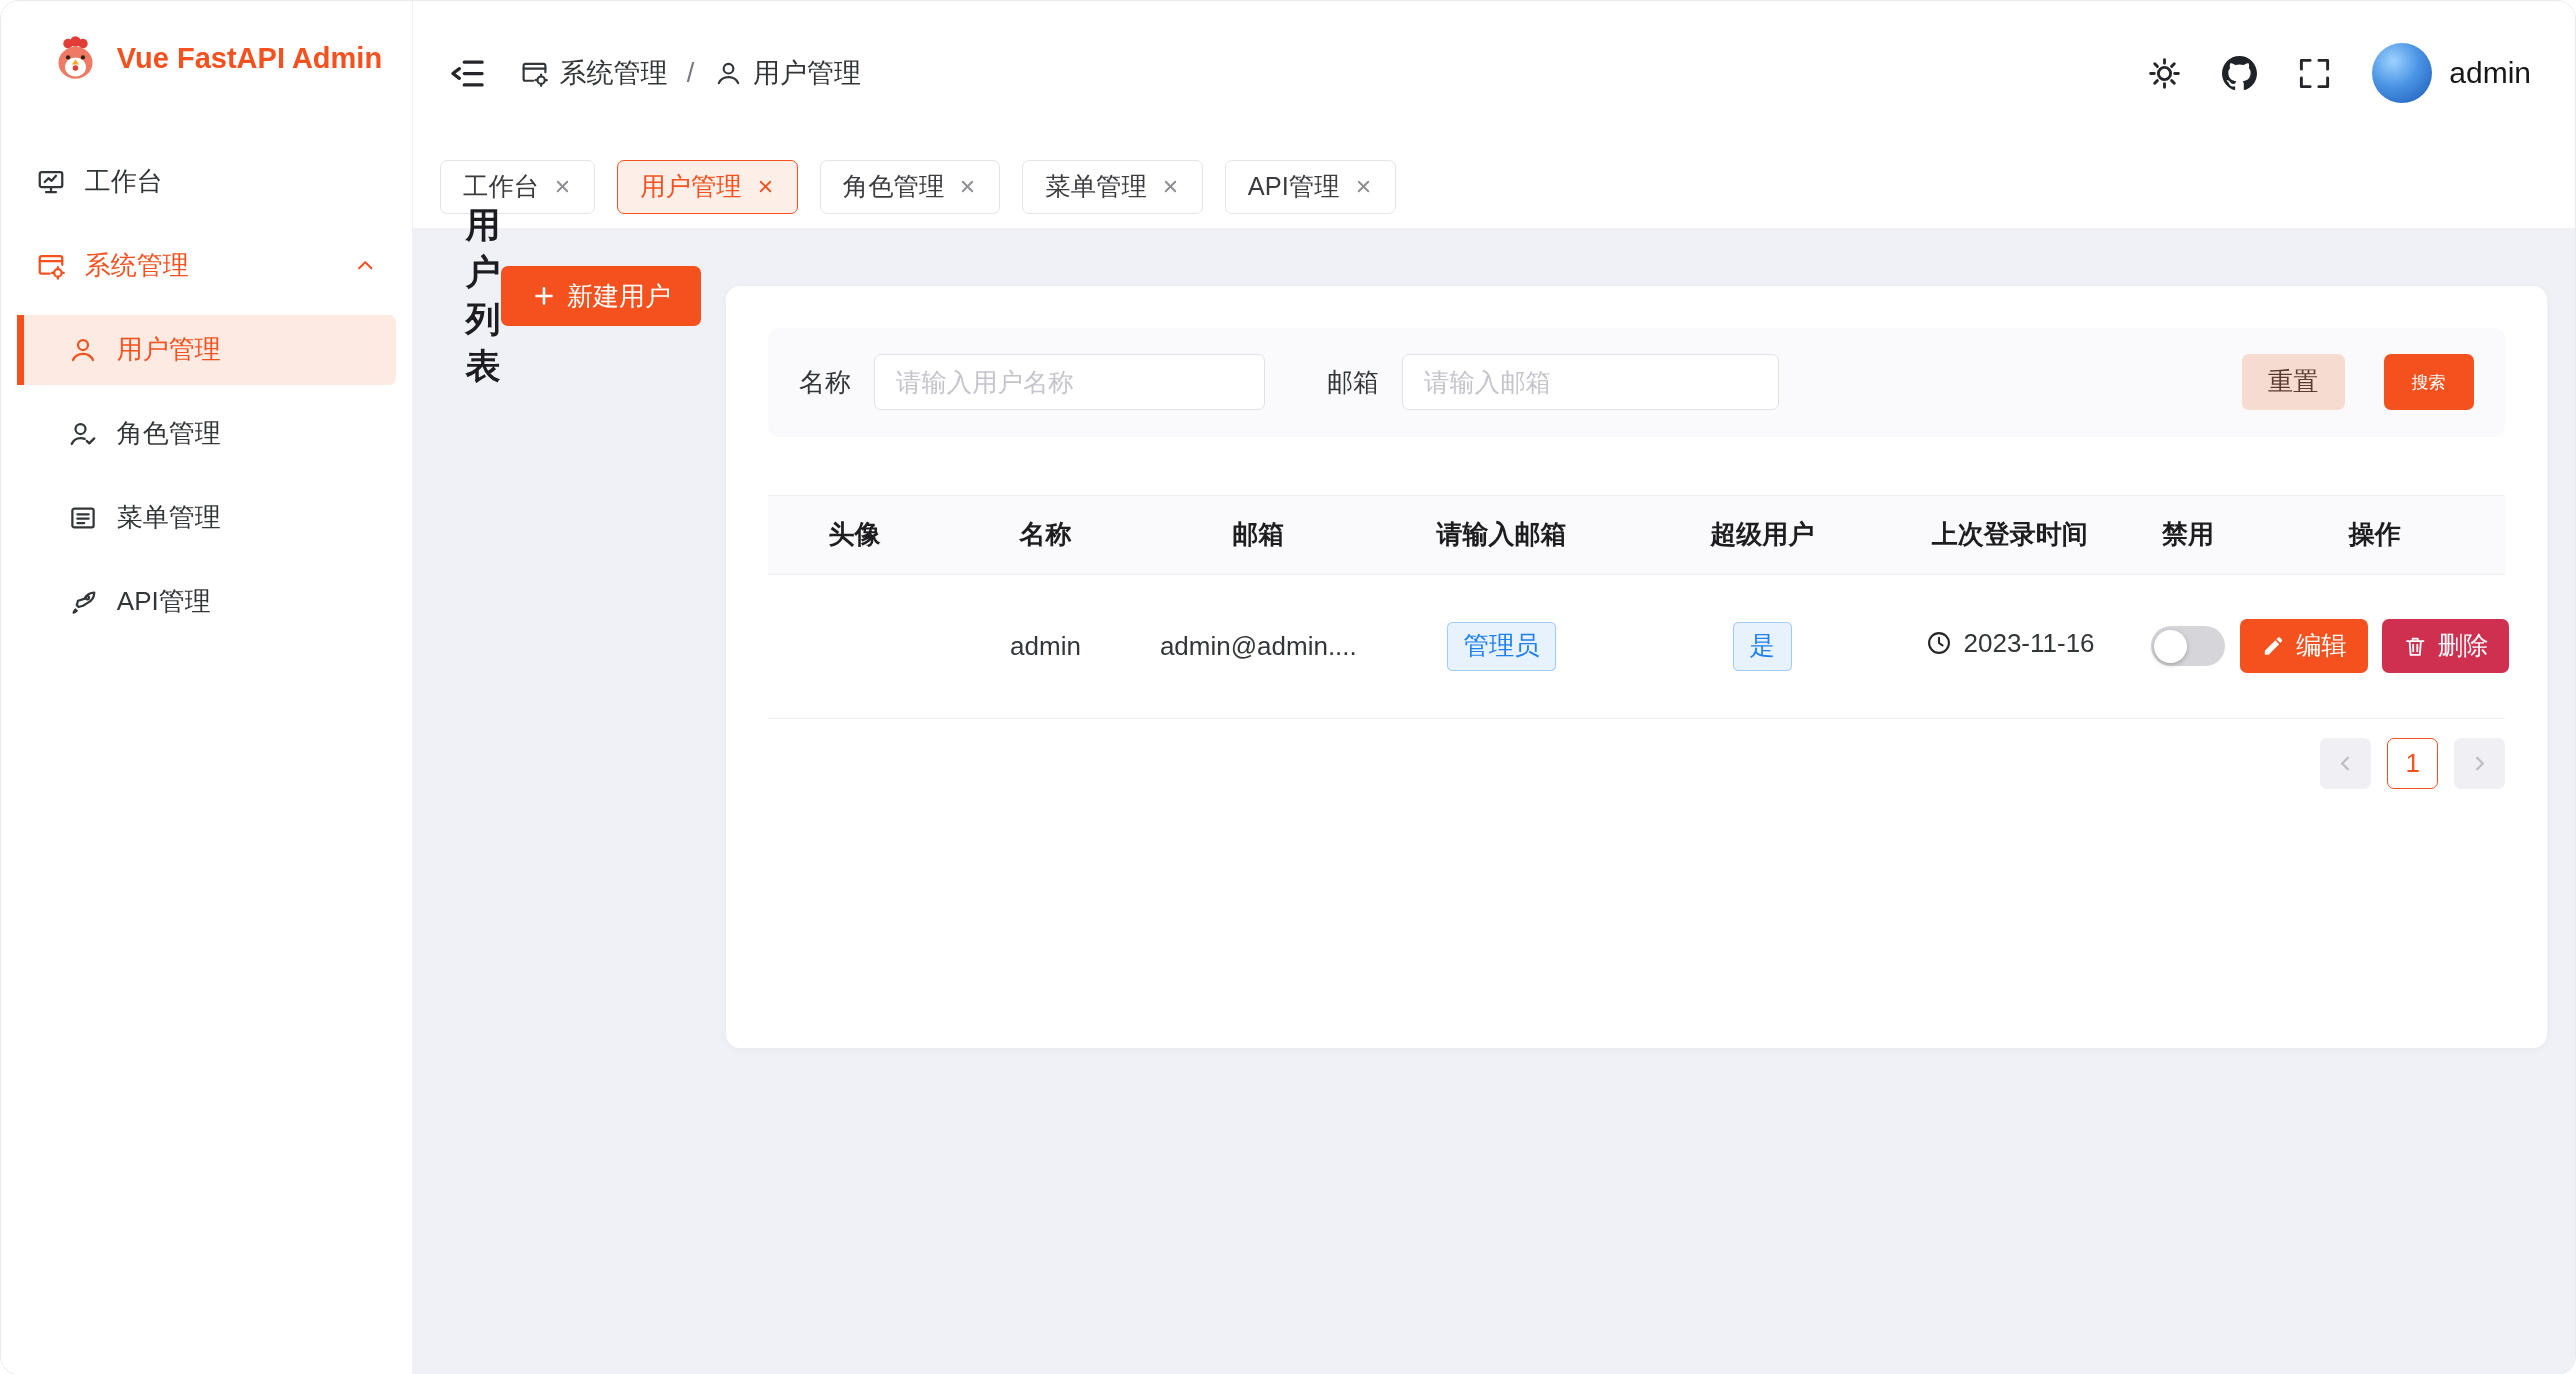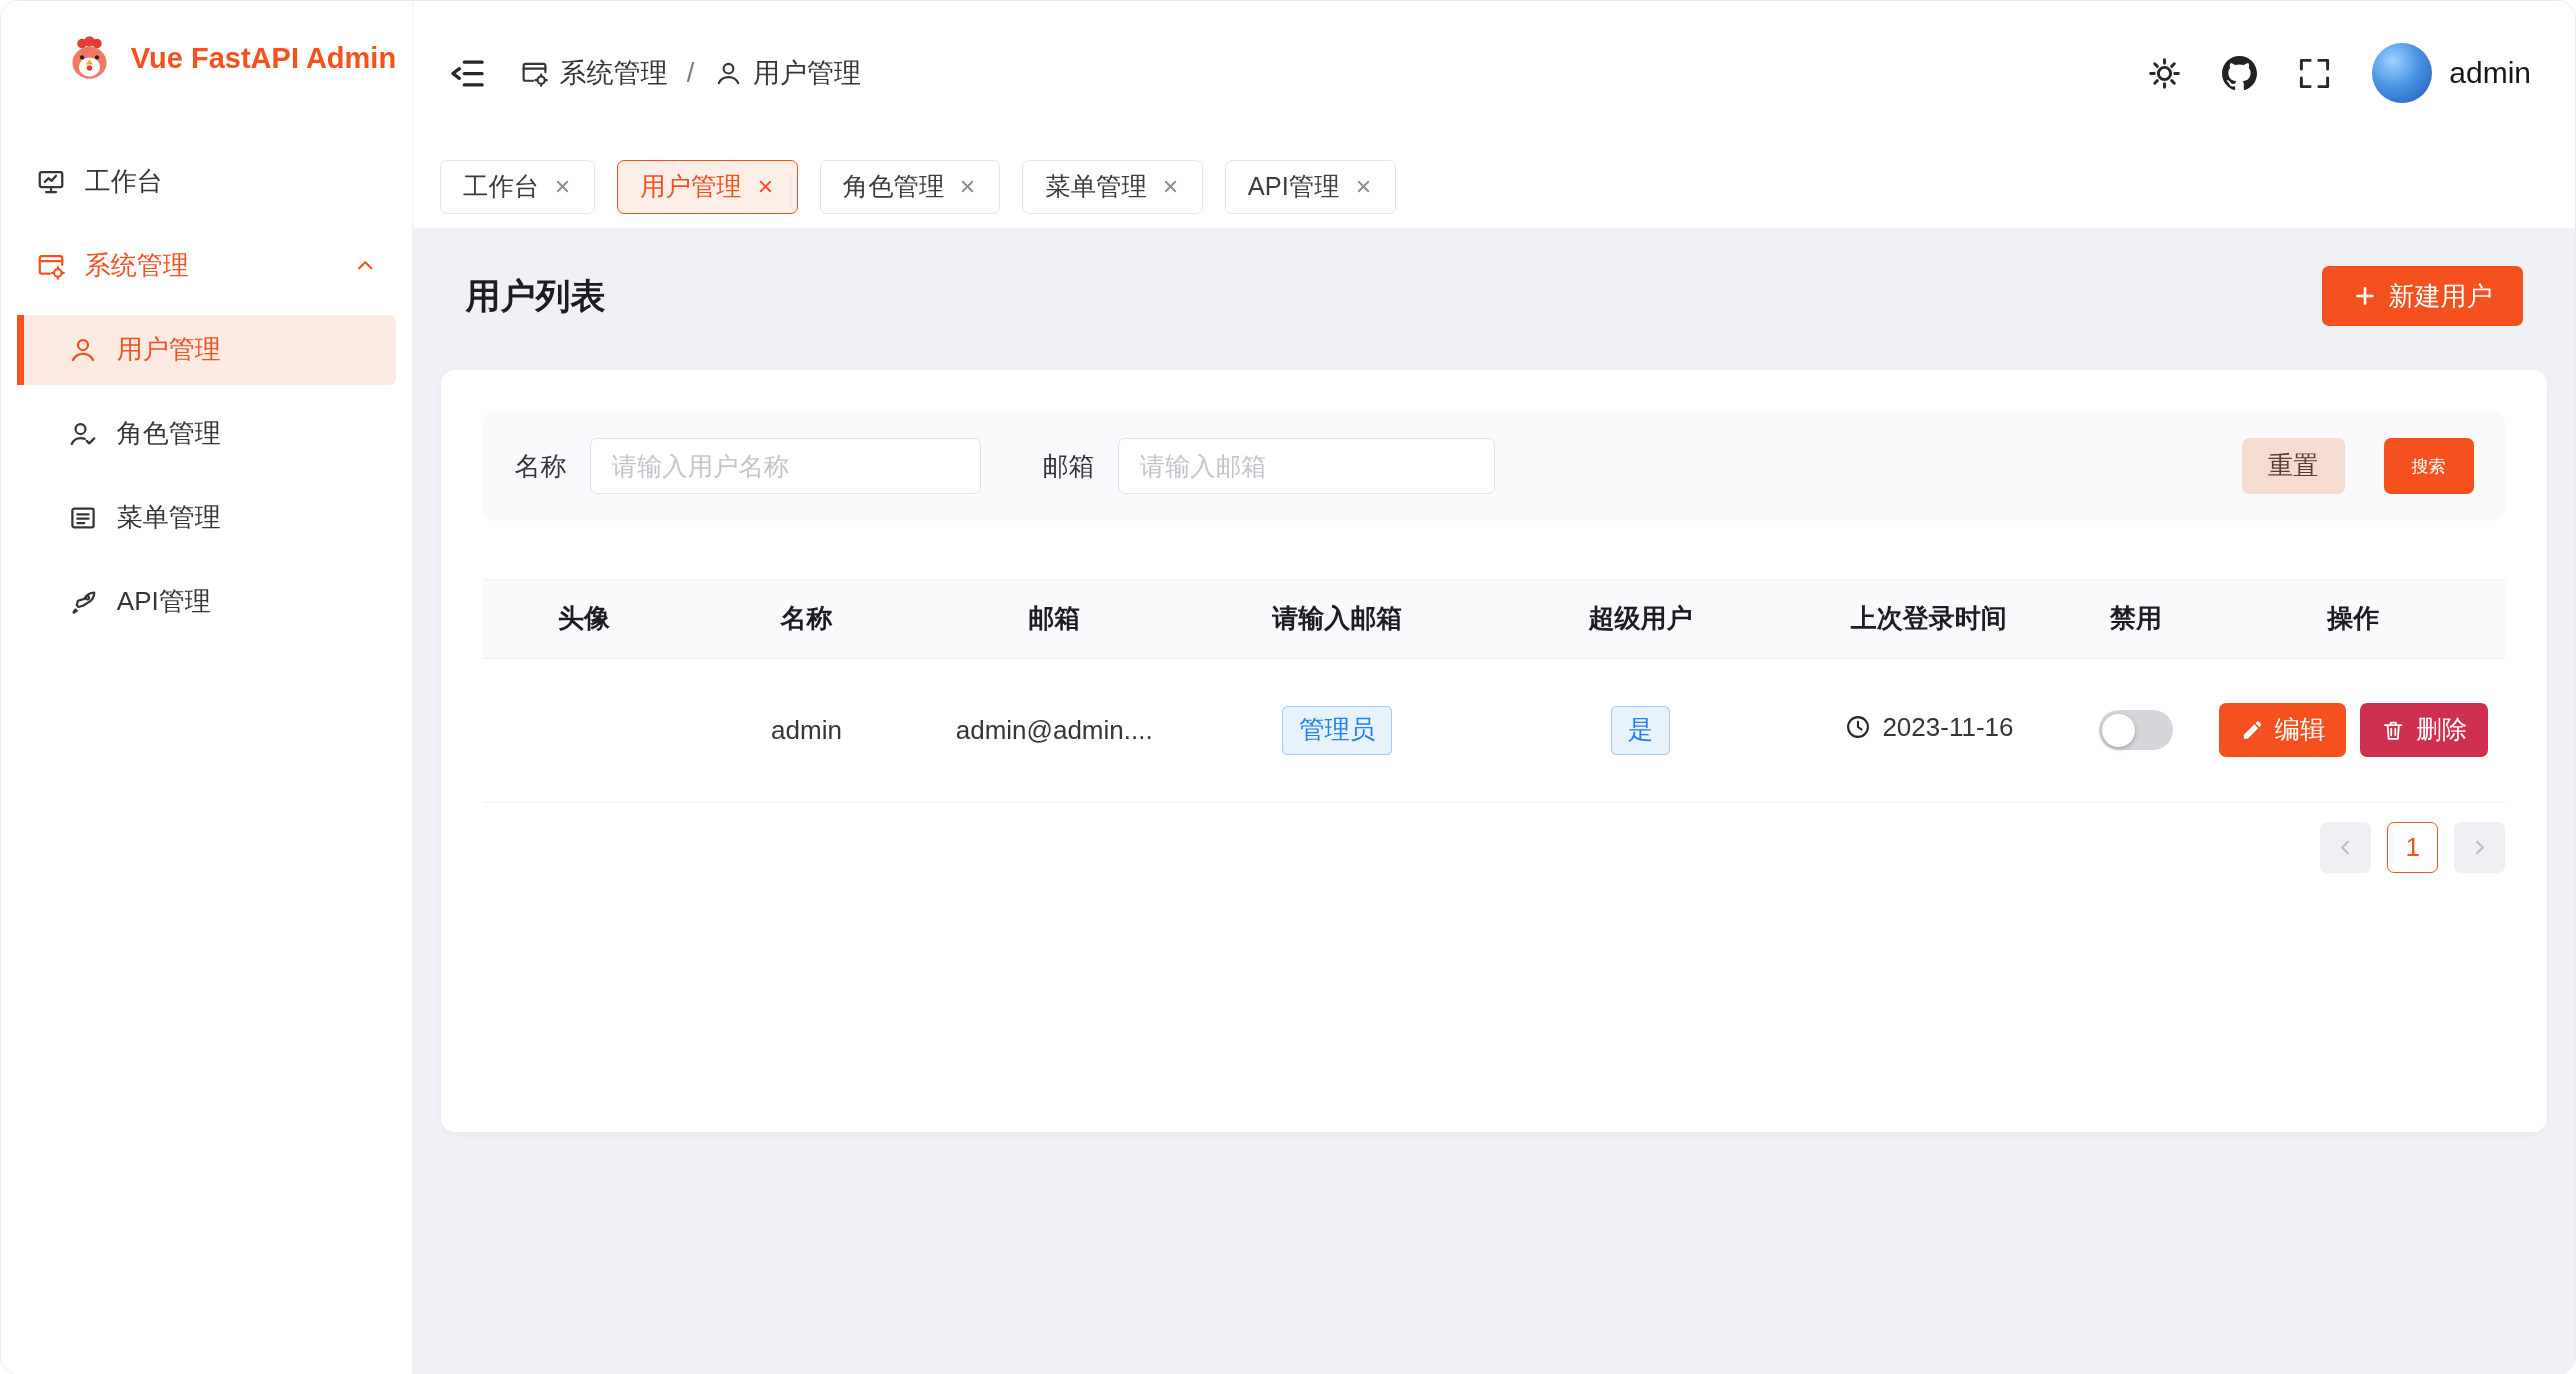--- a/index.html
+++ b/index.html
@@ -8,21 +8,21 @@
     font-family:"Liberation Sans","DejaVu Sans",sans-serif;
     font-size:25.4px; color:#333639; background:#ffffff;
   }
   .window {
     width:2576px; height:1375px; display:flex;
     border:1.8px solid #e9e9ee; border-radius:19px; overflow:hidden; background:#fff;
   }
 
   
   .sidebar { width:412px; min-width:412px; background:#fff; border-right:1.8px solid #f0f0f4; }
-  .logo-row { height:114px; display:flex; align-items:center; gap:15.8px; padding-left:63px; cursor:pointer; }
+  .logo-row { height:114px; display:flex; align-items:center; gap:15.8px; padding-left:49px; cursor:pointer; }
   .logo-title { font-size:29px; font-weight:bold; color:#f4511e; white-space:nowrap; }
   .menu { padding:31.5px 15.8px 0; display:flex; flex-direction:column; gap:14px; }
   .menu-item {
     height:70px; display:flex; align-items:center; gap:19px;
     padding:0 19px; font-size:26px; color:#333639; border-radius:7px; cursor:pointer;
   }
   .menu-item svg { width:30px; height:30px; flex:none; }
   .menu-item.parent { color:#f4511e; }
   .menu-item .chev { margin-left:auto; width:24.5px; height:24.5px; }
   .menu-item.sub { padding-left:51px; }
@@ -53,21 +53,21 @@
   .tabbar { height:83px; background:#fff; display:flex; align-items:center; gap:22px; padding:0 27px; }
   .tab {
     height:54px; display:inline-flex; align-items:center; gap:14px; padding:0 22px;
     background:#fff; border:1.8px solid #e3e3ea; border-radius:7px; font-size:25.4px; color:#3c3c40; cursor:pointer;
   }
   .tab .x { width:19px; height:19px; color:#8c8c92; cursor:pointer; }
   .tab.active { color:#f4511e; border-color:#f4511e; background:#fdefe8; }
   .tab.active .x { color:#f4511e; }
 
   
-  .content { flex:1; padding:26px 28px 0; display:flex; flex-direction:column; }
+  .content { flex:1; padding:26px 28px 0; display:flex; flex-direction:row; }
   .content-header { height:84px; display:flex; align-items:center; justify-content:space-between; padding:0 24.5px; }
   .page-title { font-size:35px; font-weight:bold; color:#1d1d21; }
 
   .btn {
     display:inline-flex; align-items:center; justify-content:center; gap:10.5px;
     border:none; border-radius:7px; cursor:pointer; font-family:inherit; white-space:nowrap;
   }
   .btn-primary { background:#f4511e; color:#fff; }
   .btn-new { height:60px; padding:12px 30px; font-size:26px; }
   .btn-new svg { width:26px; height:26px; }

